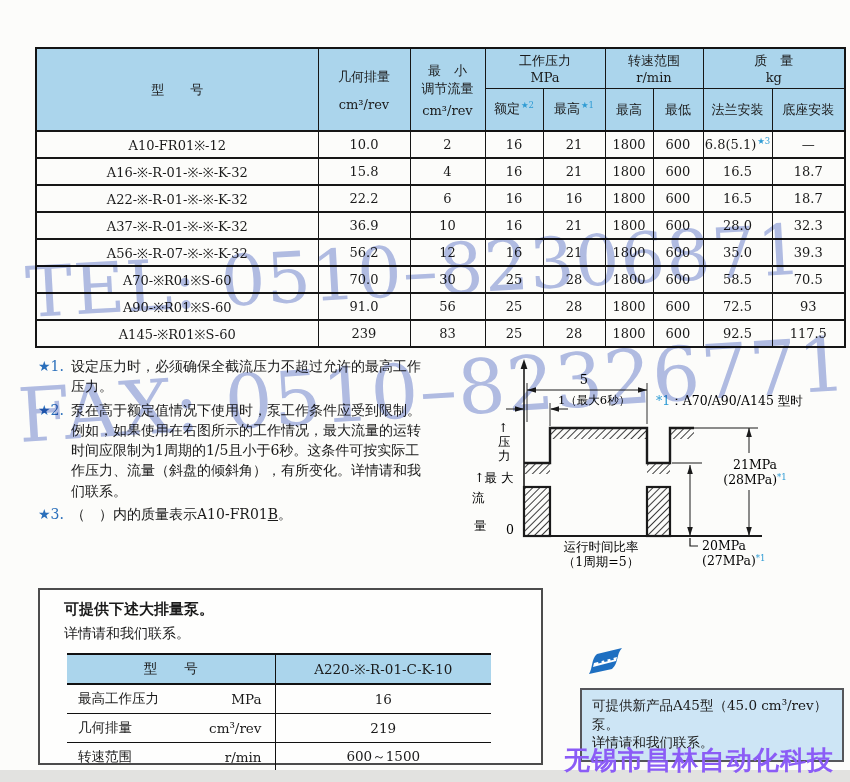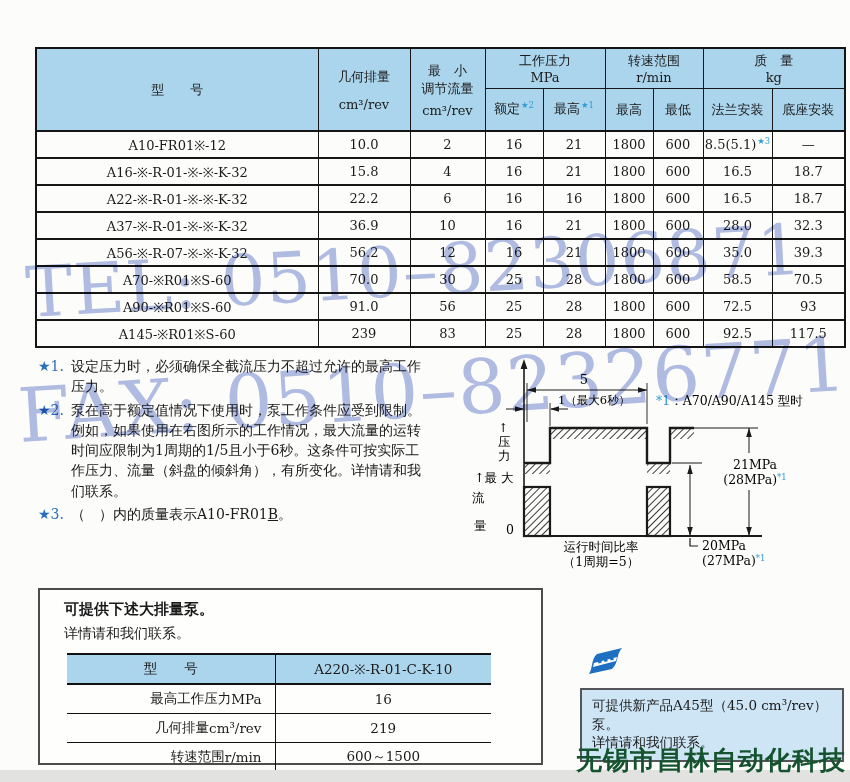--- a/index.html
+++ b/index.html
@@ -28,29 +28,29 @@
   .offer-box{position:absolute;left:38px;top:588px;width:505px;height:177px;border:2px solid #4c4c4c;
              background:#fefefd;box-sizing:border-box;}
   .offer-title{margin:10px 0 6px 24px;font-weight:bold;font-size:15px;
                font-family:"DejaVu Sans","Liberation Sans",sans-serif;}
   .offer-sub{margin:3px 0 0 24px;font-size:14px;}
   table.stable{margin:10px 0 0 27px;width:424px;border-collapse:collapse;table-layout:fixed;font-size:13.5px;}
   .stable th,.stable td{border:none;border-bottom:1.6px solid #111;height:26px;text-align:center;font-weight:normal;}
   .stable .c1{border-right:1.2px solid #111;}
   .stable thead th{background:#abd5ec;border-top:2.6px solid #111;border-bottom:2.4px solid #111;}
   .stable tbody tr:last-child td{border-bottom:2.6px solid #111;}
-  .lc{display:flex;justify-content:flex-end;align-items:center;padding:0 12px 0 10px;}
+  .lc{display:flex;justify-content:space-between;align-items:center;padding:0 12px 0 10px;}
   
   .np-box{position:absolute;left:580px;top:688px;width:264px;height:74px;background:#cde5f5;
           border:2px solid #55565a;box-sizing:border-box;padding:6px 10px 4px 10px;font-size:13.5px;line-height:1.38;}
   .logo{position:absolute;left:583px;top:645px;}
   
-  .company{position:absolute;left:552px;top:743px;width:294px;text-align:right;
+  .company{position:absolute;left:552px;top:743px;width:294px;text-align:center;
            font-family:"DejaVu Sans","Liberation Sans",sans-serif;font-weight:bold;font-size:26px;
-           letter-spacing:1px;color:#14532d;z-index:6;}
+           letter-spacing:1px;color:#8b5cf6;z-index:6;}
   
   .wm{position:absolute;white-space:nowrap;font-family:"DejaVu Serif","Liberation Serif",serif;
       color:#7e91d6;opacity:.6;mix-blend-mode:multiply;pointer-events:none;z-index:5;
       transform-origin:left center;letter-spacing:1px;}
   .wm-tel{left:26px;top:252px;font-size:70px;transform:rotate(-3.2deg);}
   .wm-fax{left:18px;top:372px;font-size:75px;transform:rotate(-3.6deg);}
   .strip{position:absolute;left:0;top:770px;width:850px;height:12px;background:#e2e2e0;}
   .dgm{position:absolute;left:470px;top:356px;}
   svg text{font-family:"DejaVu Serif","Liberation Serif",serif;}
 </style>
@@ -114,21 +114,21 @@
     </thead>
     <tbody>
       <tr>
         <td>A10-FR01※-12</td>
         <td>10.0</td>
         <td>2</td>
         <td>16</td>
         <td>21</td>
         <td>1800</td>
         <td>600</td>
-        <td><span>8.5(5.1)</span><sup class="bsup">★3</sup></td>
+        <td><span>6.8(5.1)</span><sup class="bsup">★3</sup></td>
         <td>—</td>
       </tr>
       <tr>
         <td>A16-※-R-01-※-※-K-32</td>
         <td>15.8</td>
         <td>4</td>
         <td>16</td>
         <td>21</td>
         <td>1800</td>
         <td>600</td>

